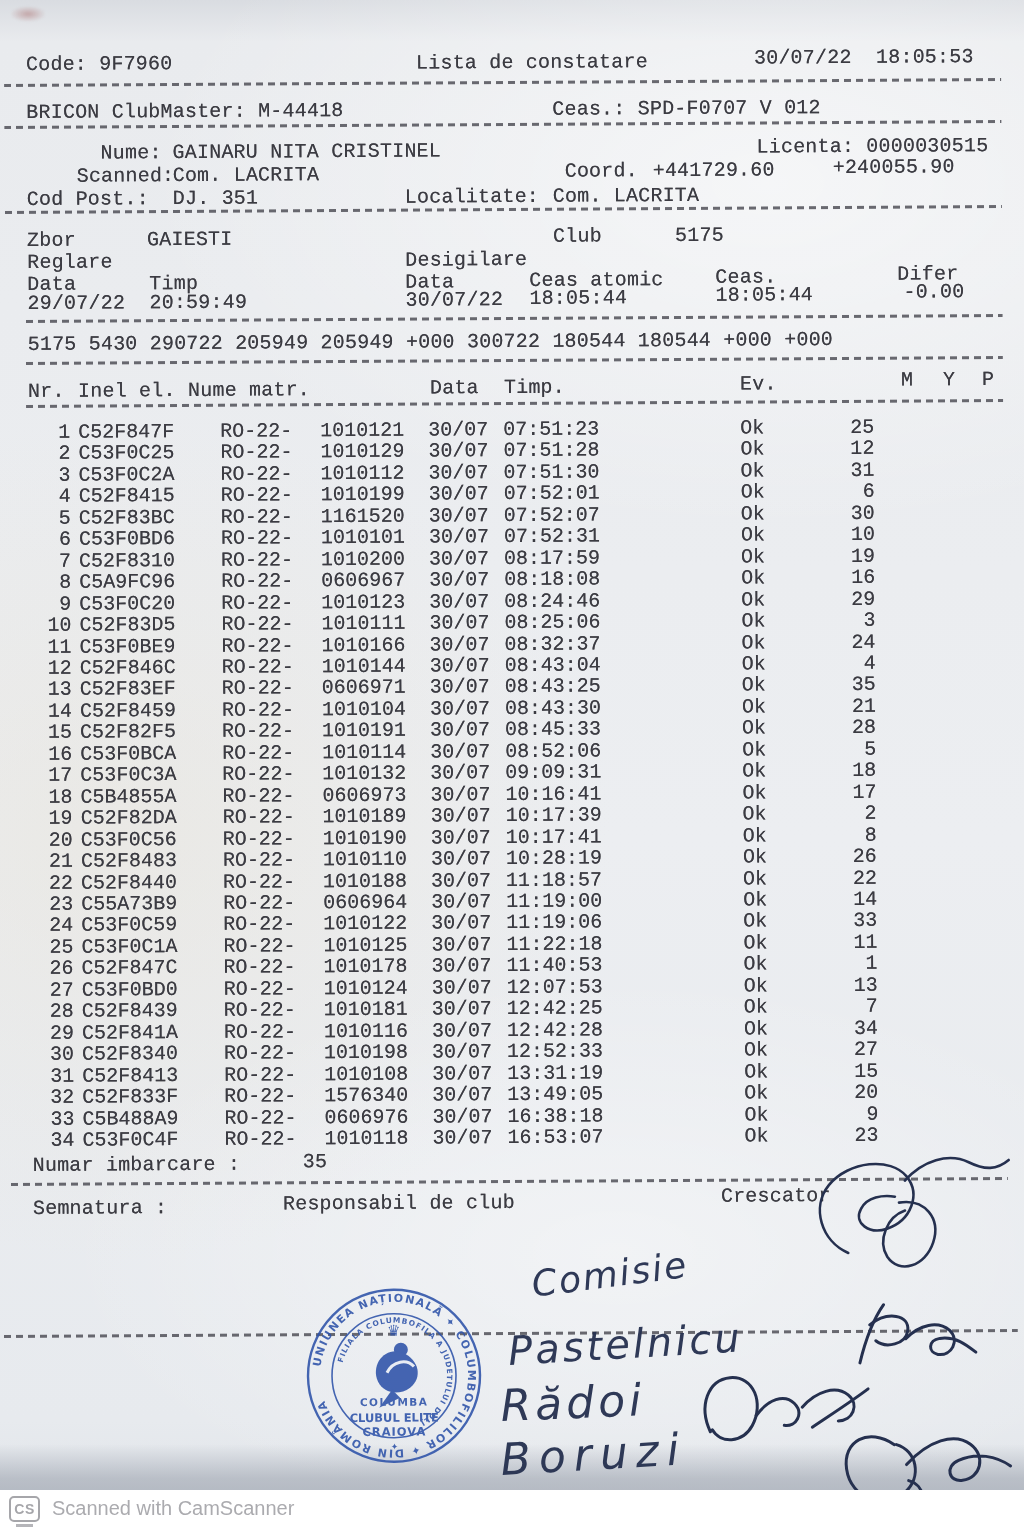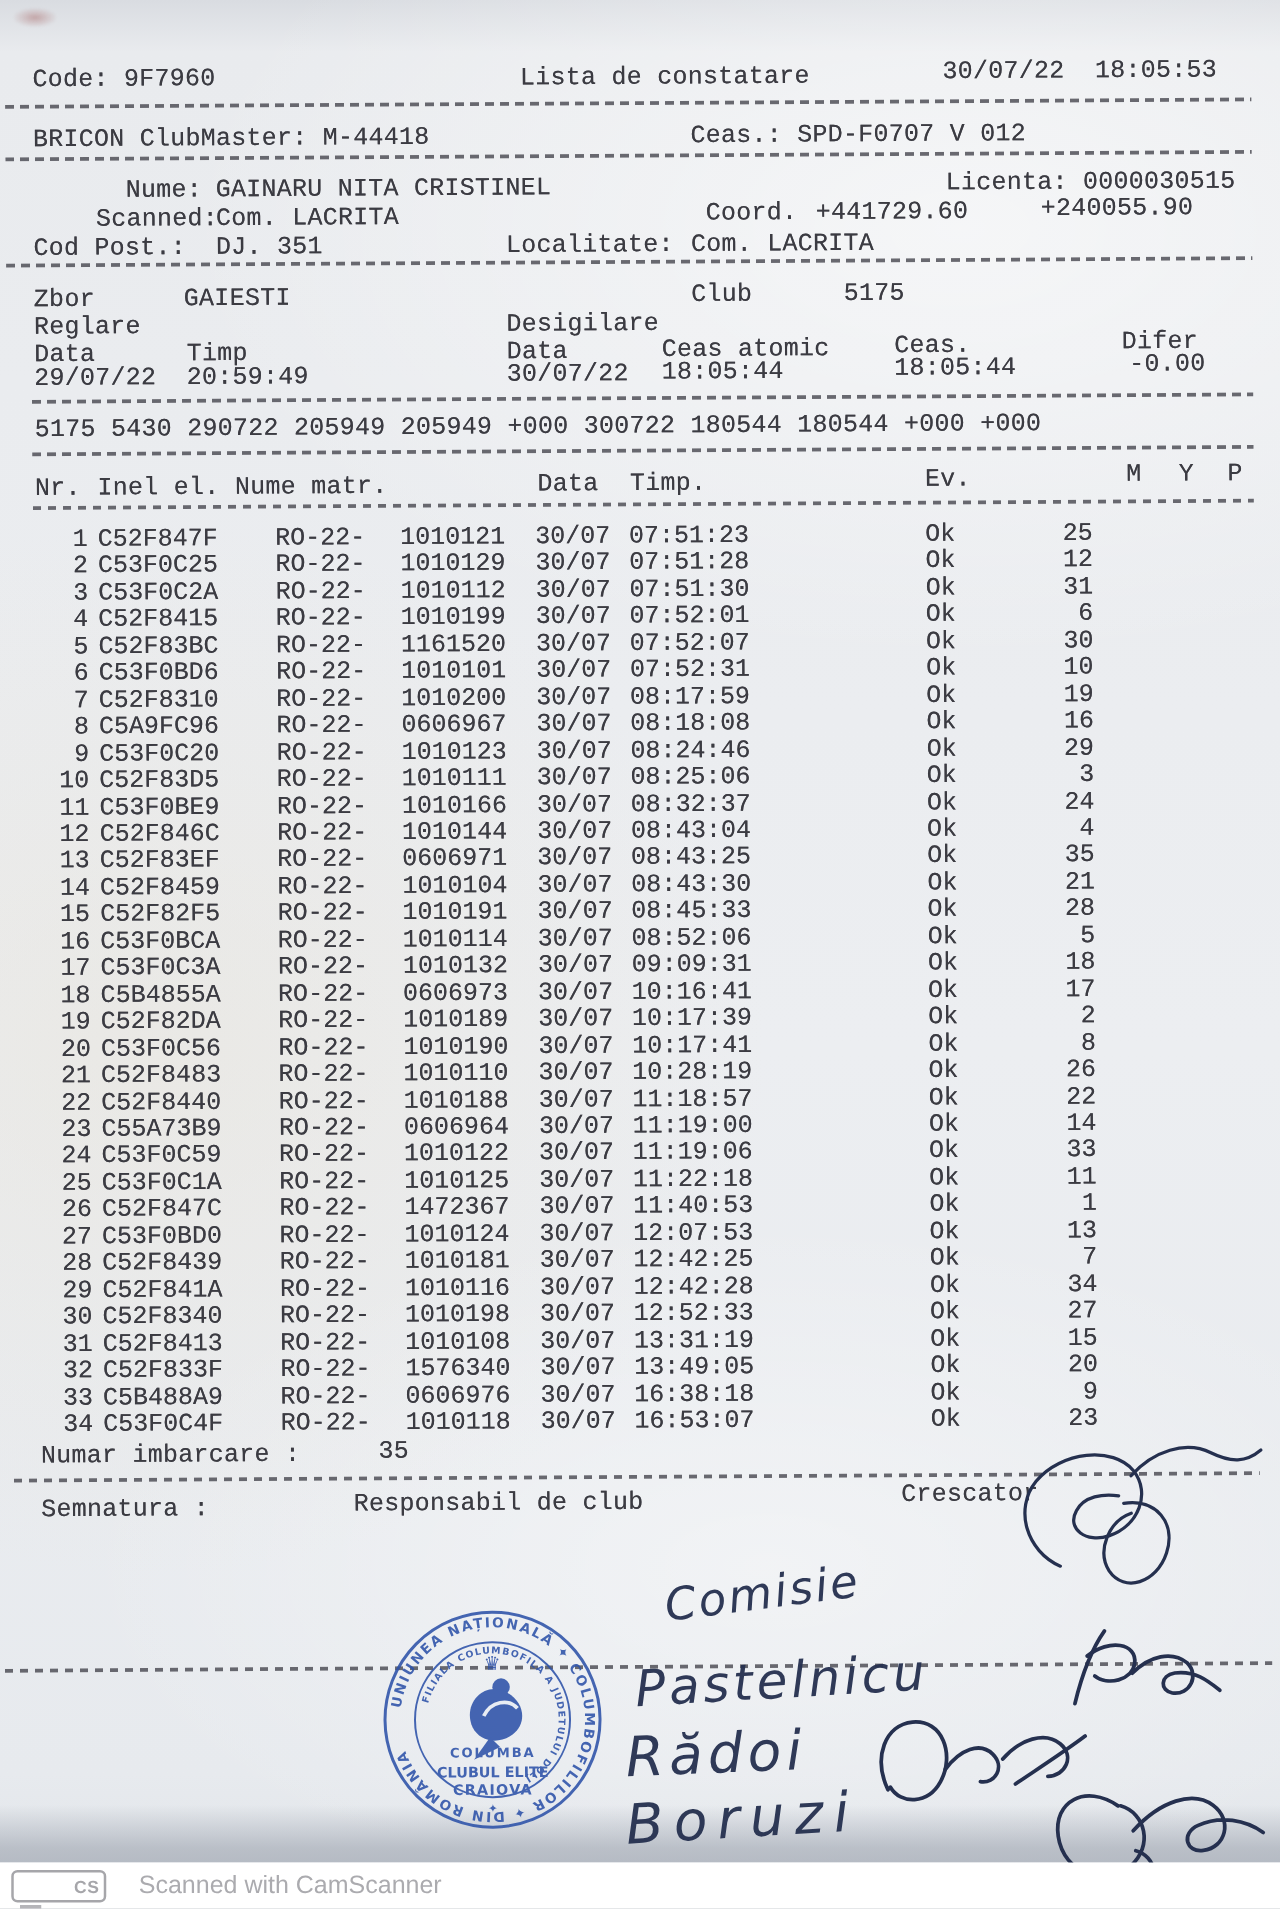--- a/index.html
+++ b/index.html
@@ -33,24 +33,24 @@
   .c-timp{left:505px;}
   .c-ev{left:742px;}
   .c-cnt{left:806px;width:70px;text-align:right;}
   .ink-layer{position:absolute;left:0;top:0;width:1024px;height:1527px;pointer-events:none;}
   .hw{font-family:"DejaVu Sans",sans-serif;font-style:italic;opacity:.95;}
   .stamp-svg{position:absolute;left:298px;top:1286px;width:184px;height:184px;opacity:.88;}
   .stamp-svg text{font-family:"DejaVu Sans",sans-serif;font-weight:bold;}
   .cs-bar{position:absolute;left:0;top:1490px;width:1024px;height:37px;background:#ffffff;
     display:flex;align-items:center;}
   .cs-logo{width:27px;height:22px;margin-left:9px;border:2.5px solid #a6a6aa;border-radius:5px;
-    display:flex;align-items:center;justify-content:center;position:relative;padding-left:45px;}
+    display:flex;align-items:center;justify-content:center;position:relative;}
   .cs-logo .cs-txt{font:bold 14px "Liberation Sans",sans-serif;color:#a6a6aa;letter-spacing:.5px;}
   .cs-logo:after{content:"";position:absolute;left:5px;bottom:-8px;width:17px;height:4px;background:#b5b5b9;}
-  .cs-text{margin-left:26px;font:20px "Liberation Sans",sans-serif;color:#ababaf;}
+  .cs-text{margin-left:12px;font:20px "Liberation Sans",sans-serif;color:#ababaf;}
 </style>
 </head>
 <body>
 
 <div class="scan">
   <div class="smudge"></div>
   <div class="bottom-shadow"></div>
 
   <div class="tilt">
 
@@ -359,21 +359,21 @@
           <span class="c-matr">1010125</span>
           <span class="c-data">30/07</span>
           <span class="c-timp">11:22:18</span>
           <span class="c-ev">Ok</span>
           <span class="c-cnt">11</span>
         </div>
         <div class="trow">
           <span class="c-nr">26</span>
           <span class="c-el">C52F847C</span>
           <span class="c-pre">RO-22-</span>
-          <span class="c-matr">1472367</span>
+          <span class="c-matr">1010178</span>
           <span class="c-data">30/07</span>
           <span class="c-timp">11:40:53</span>
           <span class="c-ev">Ok</span>
           <span class="c-cnt">1</span>
         </div>
         <div class="trow">
           <span class="c-nr">27</span>
           <span class="c-el">C53F0BD0</span>
           <span class="c-pre">RO-22-</span>
           <span class="c-matr">1010124</span>

